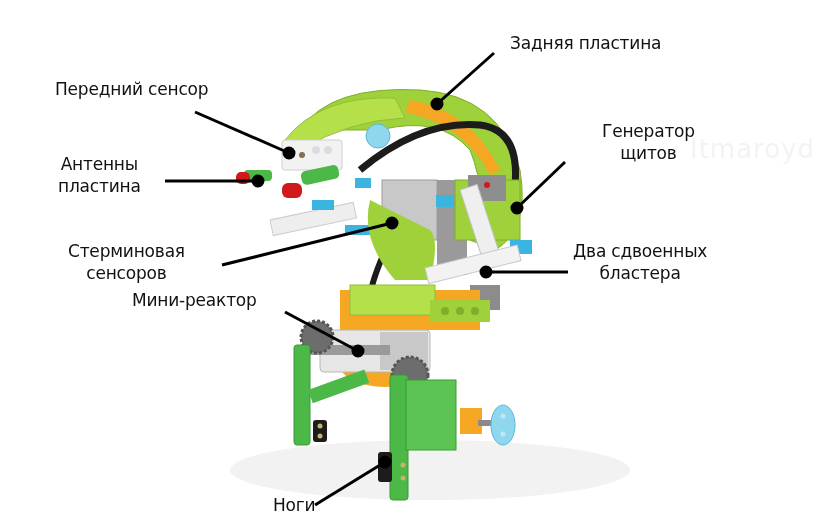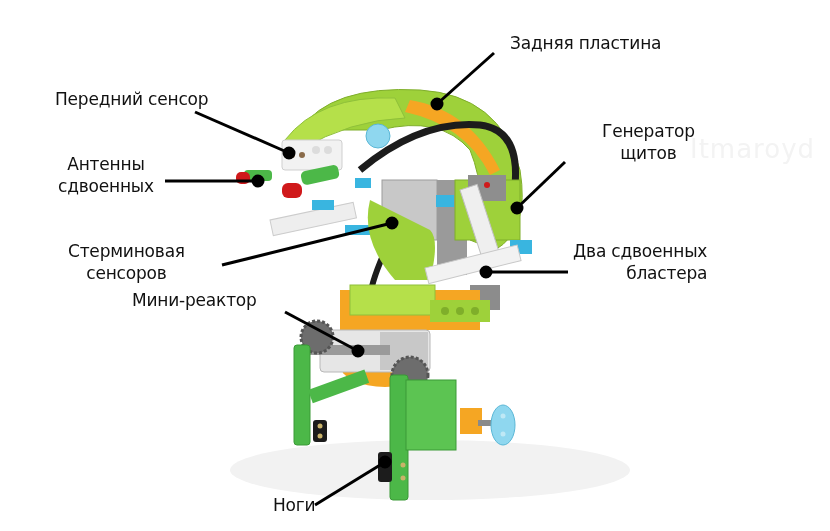--- a/index.html
+++ b/index.html
@@ -118,36 +118,36 @@
       <line x1="315" y1="505" x2="385" y2="462"></line>
       <circle cx="385" cy="462" r="5"></circle>
     </g>
   </svg>
 
   <div class="watermark">Itmaroyd</div>
 
   <div class="label" style="left:510px; top:32px;">
     <span>Задняя пластина</span>
   </div>
-  <div class="label" style="left:55px; top:78px;margin-top:10px;">
+  <div class="label" style="left:55px; top:78px;">
     <span>Передний сенсор</span>
   </div>
   <div class="label" style="left:58px; top:153px;">
     <span>Антенны</span>
-    <span>сдвоенных</span>
+    <span>пластина</span>
   </div>
   <div class="label" style="left:572px; top:120px;margin-left:30px;">
     <span>Генератор</span>
     <span>щитов</span>
   </div>
   <div class="label" style="left:68px; top:240px;text-align:center;">
     <span>Стерминовая</span>
     <span>сенсоров</span>
   </div>
-  <div class="label" style="left:573px; top:240px;text-align:right;">
+  <div class="label" style="left:573px; top:240px;">
     <span>Два сдвоенных</span>
     <span>бластера</span>
   </div>
   <div class="label" style="left:132px; top:289px;">
     <span>Мини-реактор</span>
   </div>
   <div class="label" style="left:263px; top:494px;margin-left:10px;">
     <span>Ноги</span>
   </div>
 </div>

